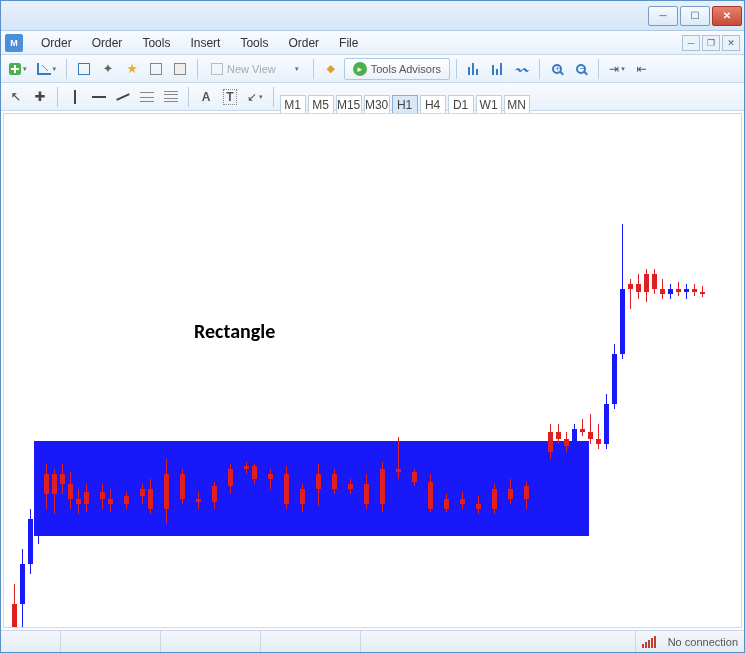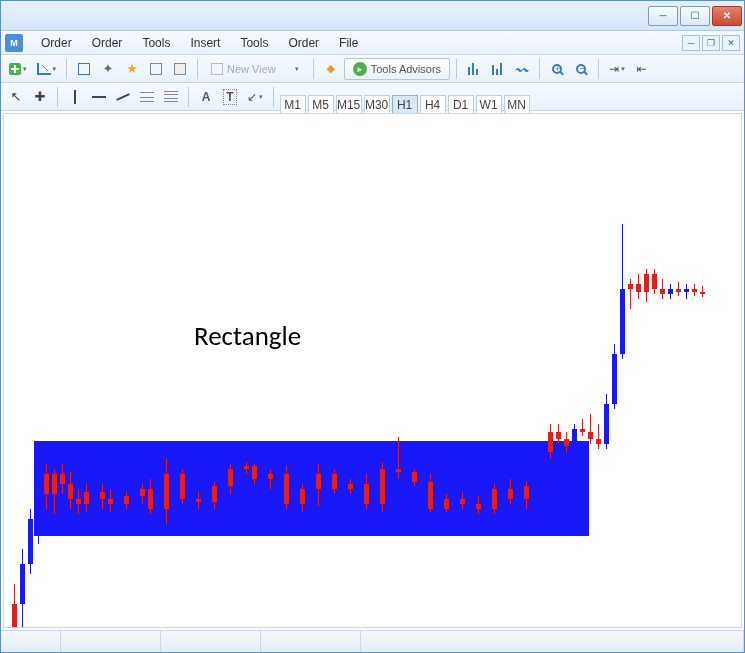--- a/index.html
+++ b/index.html
@@ -53,21 +53,21 @@
 .ico-zoom::after{content:"";position:absolute;width:5px;height:2px;background:#3a7ac0;transform:rotate(45deg);right:-4px;bottom:-2px;}
 .ico-zoom.in::before{content:"+";position:absolute;left:1px;top:-2px;font-size:9px;color:#3a7ac0;}
 .ico-zoom.out::before{content:"−";position:absolute;left:2px;top:-3px;font-size:10px;color:#3a7ac0;}
 .ico-bars{width:12px;height:12px;display:flex;gap:2px;align-items:flex-end;}
 .ico-bars span{width:2px;background:#3a7ac0;}
 .ico-star { color:#e0b030; font-size:13px; }
 .ico-sq { width:12px;height:12px;border:1px solid #888; }
 
 
 .chart-area { flex: 1; background: #fff; position: relative; overflow: hidden; border: 1px solid #d0d8e0; margin: 2px; }
-.annotation { position: absolute; font-family: Calibri, Arial, sans-serif; font-weight: normal; font-size: 27px; color: #000; }
+.annotation { position: absolute; font-family: Calibri, Arial, sans-serif; font-weight: bold; font-size: 20px; color: #000; }
 .rect-shape { position: absolute; background: #1818f8; }
 .candle { position: absolute; width: 5px; }
 .candle .wick { position: absolute; left: 2px; width: 1px; background: currentColor; }
 .candle .body { position: absolute; left: 0; width: 5px; background: currentColor; }
 .candle.up { color: #1818f8; }
 .candle.down { color: #e02020; }
 
 
 .statusbar { height: 22px; background: linear-gradient(#f4f7fb,#e4ecf4); border-top: 1px solid #c8d8e8; display: flex; align-items: center; font-size: 11px; color: #555; }
 .status-cell { border-right: 1px solid #c8d8e8; height: 100%; display: flex; align-items: center; padding: 0 6px; }
@@ -473,15 +473,25 @@
         <div class="body" style="top: 6px; height: 2px;"></div>
       </div>
     </div>
 
   <div class="statusbar">
     <div class="status-cell" style="width:60px"></div>
     <div class="status-cell" style="width:100px"></div>
     <div class="status-cell" style="width:100px"></div>
     <div class="status-cell" style="width:100px"></div>
     <div class="status-cell" style="flex:1"></div>
+    <div class="status-cell" style="border-right:none;">
+      <span class="conn-icon">
+          <span></span>
+          <span></span>
+          <span></span>
+          <span></span>
+          <span></span>
+        </span>
+      <span>No connection</span>
+    </div>
   </div>
 
 </div>
 
 </body></html>

